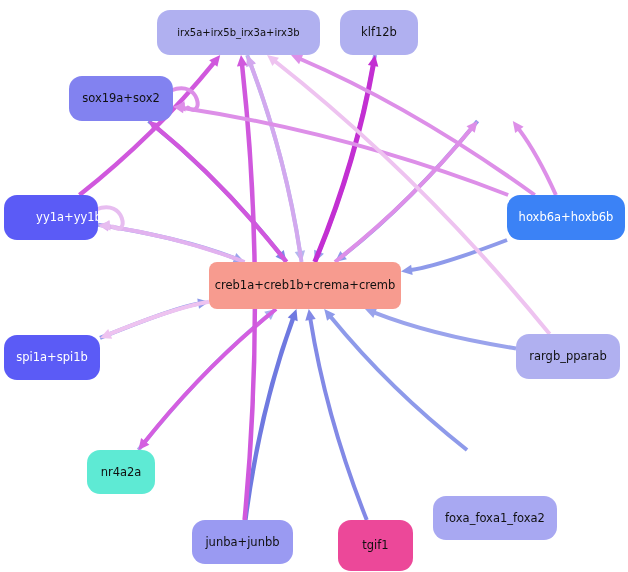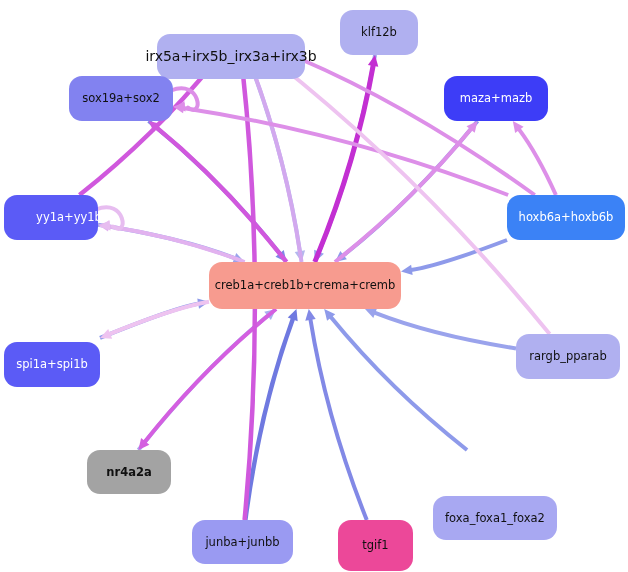--- a/index.html
+++ b/index.html
@@ -158,48 +158,45 @@
       <g>
         <path d="M 171 90.5 C 201 78.5 204 119.5 188 107.5" fill="none" stroke="#dd8fe8" stroke-width="4" stroke-linecap="round"></path>
         <polygon points="174,107.5 184.3664,100.9 185.6336,111.46000000000001" fill="#dd8fe8"></polygon>
       </g>
       <g>
         <path d="M 96 209.5 C 126 197.5 129 238.5 113 226.5" fill="none" stroke="#e7bdf0" stroke-width="4" stroke-linecap="round"></path>
         <polygon points="99,226.5 109.3664,219.9 110.6336,230.46" fill="#e7bdf0"></polygon>
       </g>
     </svg>
   <div id="node-layer">
-      <div class="gnode" style="left: 157px; top: 10px; width: 148px; height: 45px; background: rgb(176, 176, 240); color: rgb(16, 16, 16); font-size: 14px; margin-top: 24px;">
+      <div class="gnode" style="left: 157px; top: 10px; width: 163px; height: 45px; background: rgb(176, 176, 240); color: rgb(16, 16, 16); font-size: 10px;">
         <span class="nlabel">irx5a+irx5b_irx3a+irx3b</span>
       </div>
       <div class="gnode" style="left: 340px; top: 10px; width: 78px; height: 45px; background: rgb(176, 176, 240); color: rgb(16, 16, 16); font-size: 11.5px;">
         <span class="nlabel">klf12b</span>
       </div>
       <div class="gnode" style="left: 69px; top: 76px; width: 104px; height: 45px; background: rgb(130, 130, 240); color: rgb(16, 16, 16); font-size: 11.5px;">
         <span class="nlabel">sox19a+sox2</span>
       </div>
-      <div class="gnode" style="left: 444px; top: 76px; width: 104px; height: 45px; background: rgb(61, 61, 247); color: rgb(255, 255, 255); font-size: 11.5px;">
-        <span class="nlabel">maza+mazb</span>
-      </div>
       <div class="gnode" style="left: 4px; top: 195px; width: 94px; height: 45px; background: rgb(91, 91, 246); color: rgb(255, 255, 255); font-size: 11.5px; padding-left: 36px;">
         <span class="nlabel">yy1a+yy1b</span>
       </div>
       <div class="gnode" style="left: 507px; top: 195px; width: 118px; height: 45px; background: #3b82f6; color: rgb(255, 255, 255); font-size: 11.5px;">
         <span class="nlabel">hoxb6a+hoxb6b</span>
       </div>
-      <div class="gnode" style="left: 209px; top: 262px; width: 192px; height: 47px; background: rgb(247, 155, 143); color: rgb(16, 16, 16); font-size: 11.5px;">
+      <div class="gnode" style="left: 209px; top: 262px; width: 192px; height: 47px; background: rgb(247, 155, 143); color: rgb(16, 16, 16); font-size: 11.5px; border-radius: 8px;">
         <span class="nlabel">creb1a+creb1b+crema+cremb</span>
       </div>
-      <div class="gnode" style="left: 4px; top: 342px; width: 96px; height: 45px; background: rgb(91, 91, 246); color: rgb(255, 255, 255); font-size: 11.5px;">
+      <div class="gnode" style="left: 4px; top: 335px; width: 96px; height: 45px; background: rgb(91, 91, 246); color: rgb(255, 255, 255); font-size: 11.5px;">
         <span class="nlabel">spi1a+spi1b</span>
       </div>
       <div class="gnode" style="left: 516px; top: 334px; width: 104px; height: 45px; background: rgb(176, 176, 240); color: rgb(16, 16, 16); font-size: 11.5px;">
         <span class="nlabel">rargb_pparab</span>
       </div>
-      <div class="gnode" style="left: 87px; top: 450px; width: 84px; height: 44px; background: #a3a3a3; color: rgb(16, 16, 16); font-size: 11.5px; font-weight: bold;">
+      <div class="gnode" style="left: 87px; top: 450px; width: 68px; height: 44px; background: #5eead4; color: rgb(16, 16, 16); font-size: 11.5px;">
         <span class="nlabel">nr4a2a</span>
       </div>
       <div class="gnode" style="left: 433px; top: 450px; width: 124px; height: 44px; background: rgb(168, 168, 242); color: rgb(16, 16, 16); font-size: 11.5px; margin-top: 46px;">
         <span class="nlabel">foxa_foxa1_foxa2</span>
       </div>
       <div class="gnode" style="left: 192px; top: 520px; width: 101px; height: 44px; background: rgb(154, 154, 242); color: rgb(16, 16, 16); font-size: 11.5px;">
         <span class="nlabel">junba+junbb</span>
       </div>
       <div class="gnode" style="left: 338px; top: 520px; width: 75px; height: 51px; background: #ec4899; color: rgb(16, 16, 16); font-size: 11.5px;">
         <span class="nlabel">tgif1</span>

